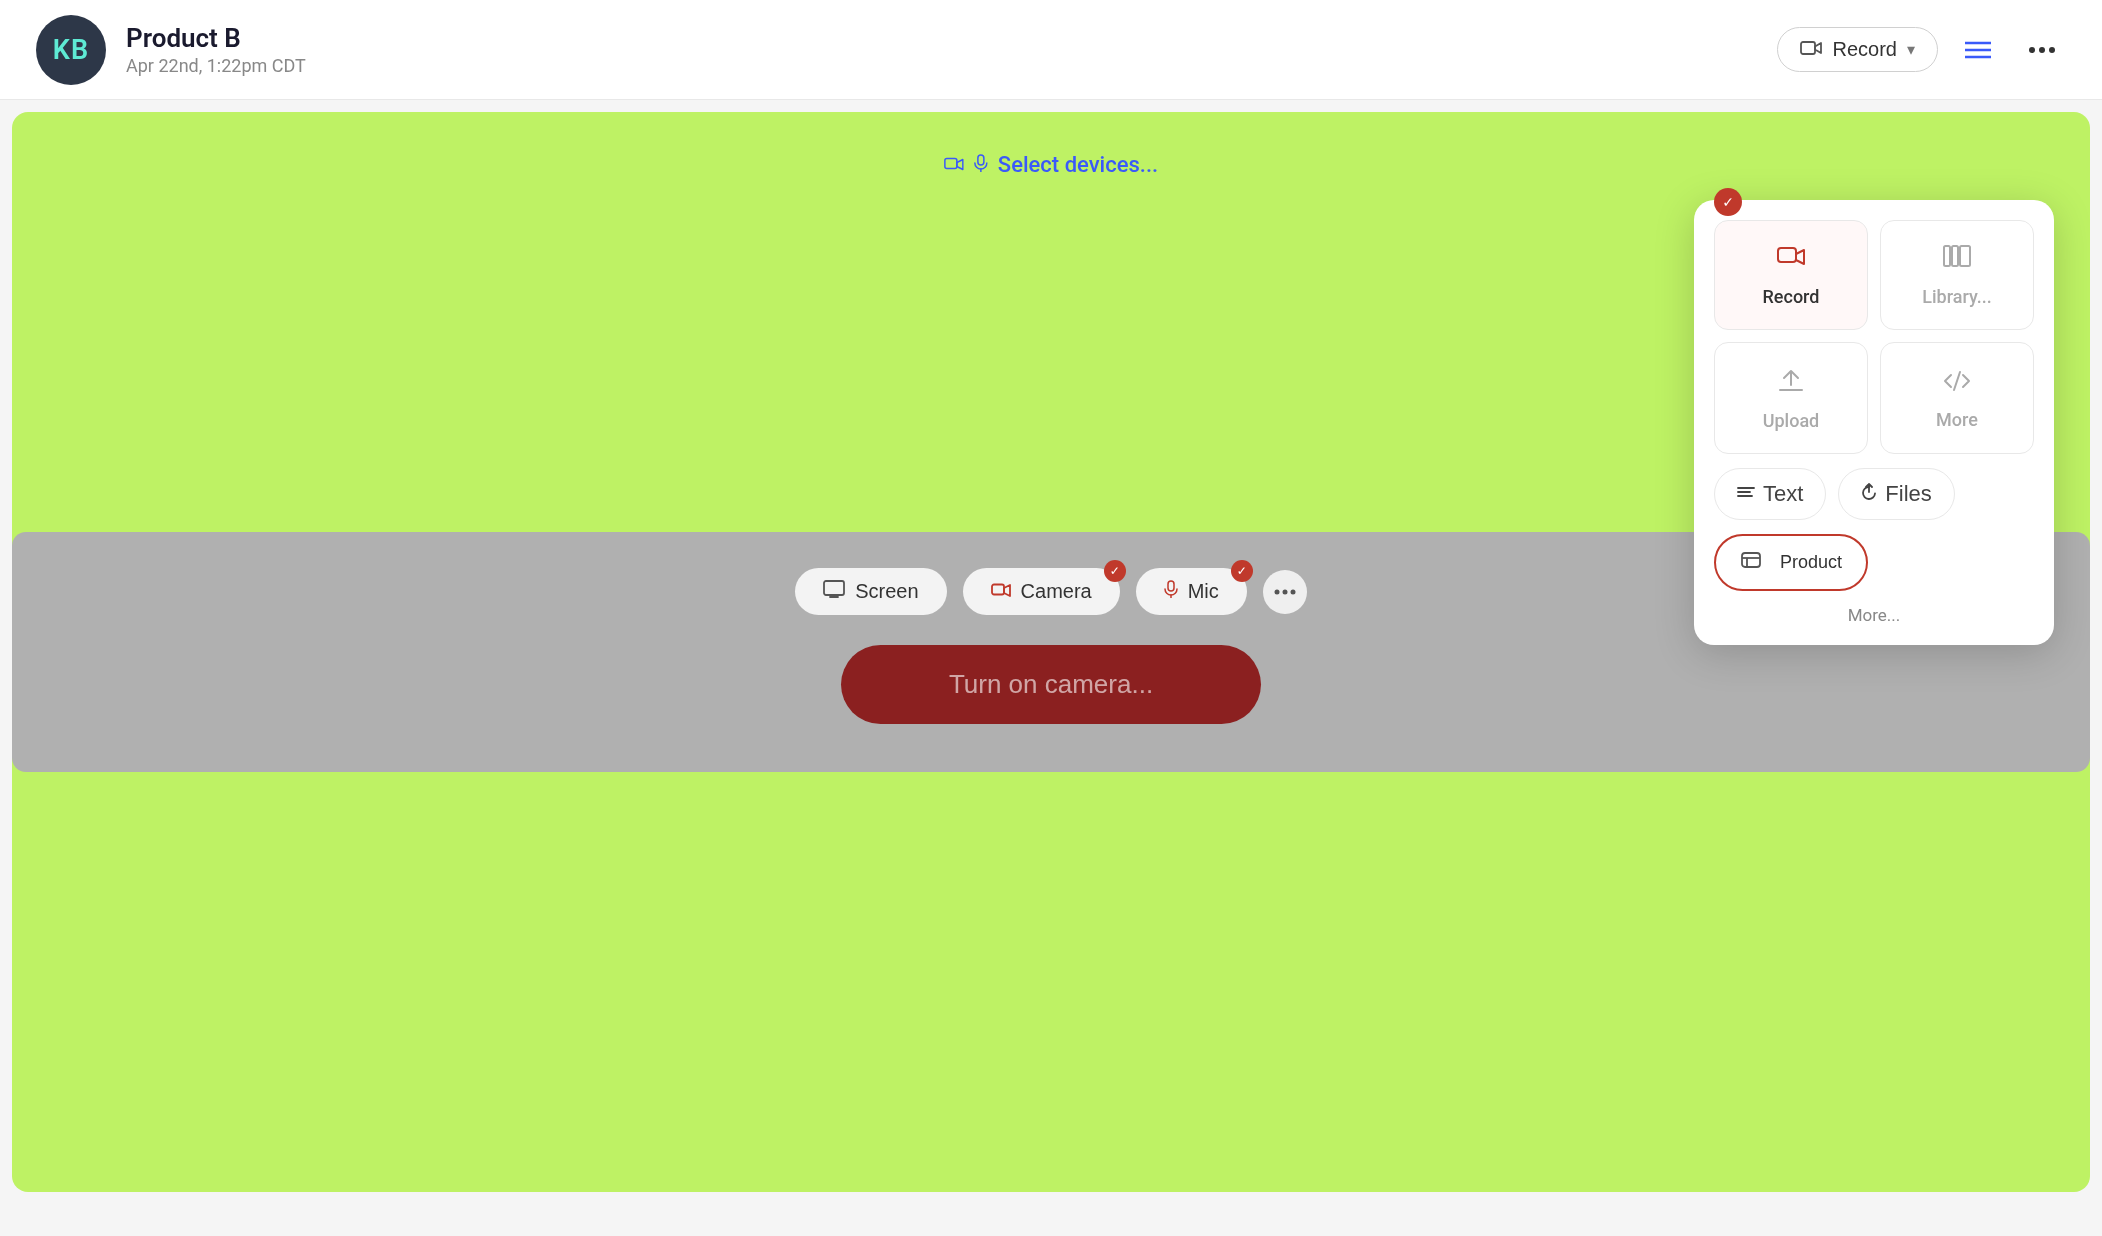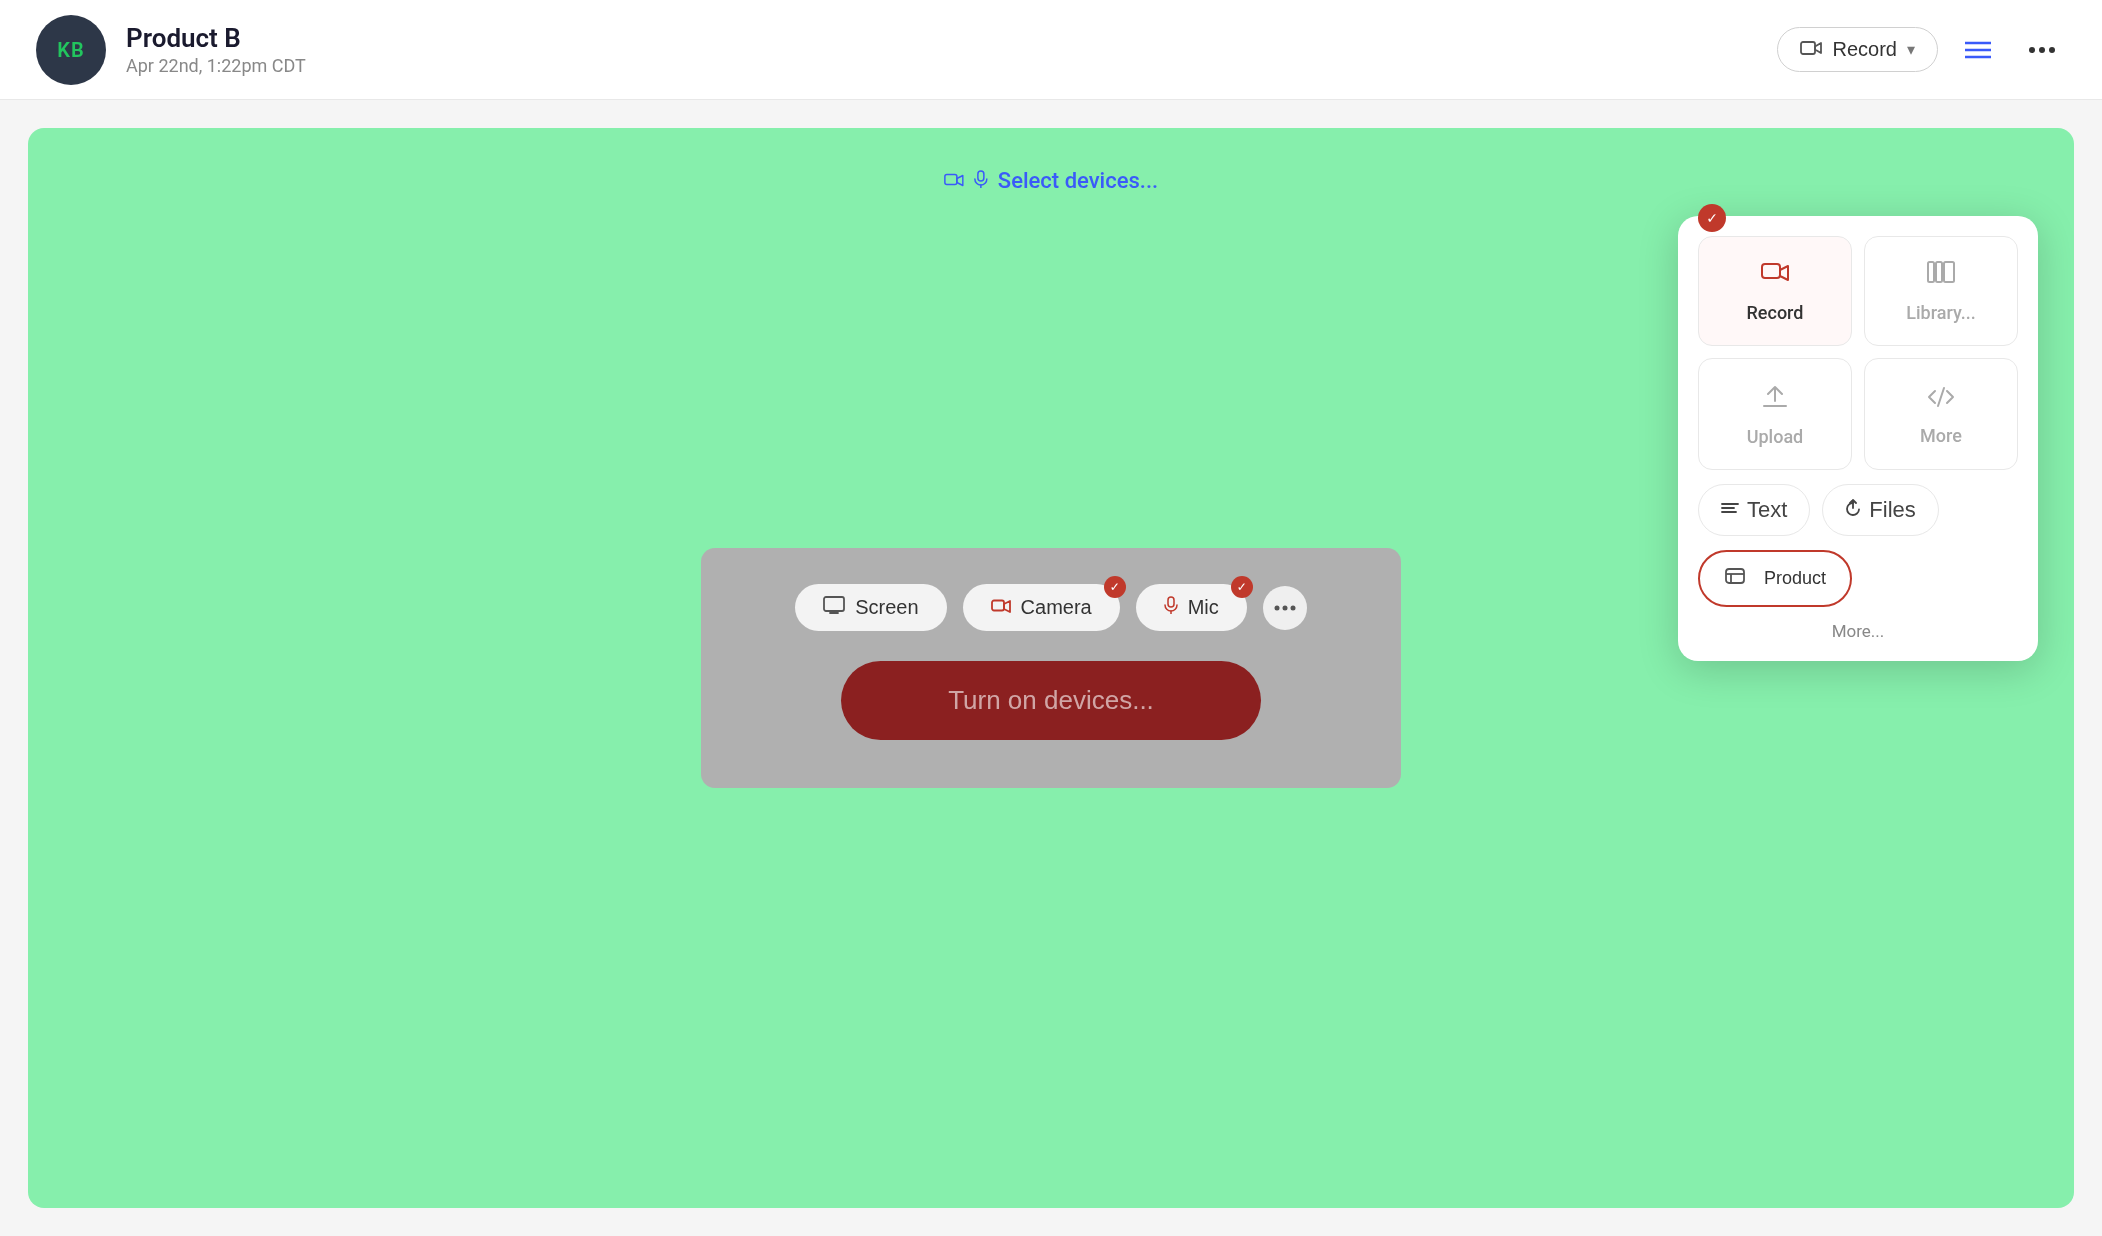--- a/index.html
+++ b/index.html
@@ -27,22 +27,22 @@
       gap: 20px;
     }
     .avatar {
       width: 70px;
       height: 70px;
       border-radius: 50%;
       background: #2d3748;
       display: flex;
       align-items: center;
       justify-content: center;
-      color: #22c55e;
-      font-size: 20px;
+      color: #5eead4;
+      font-size: 27px;
       font-weight: 600;
       letter-spacing: 1px;
       flex-shrink: 0;
     }
     .user-info .user-name {
       font-size: 26px;
       font-weight: 600;
       color: #1a1a2e;
     }
     .user-info .user-date {
@@ -82,28 +82,27 @@
       display: flex;
       align-items: center;
       justify-content: center;
       cursor: pointer;
       color: #3a5af9;
       font-size: 22px;
     }
 
     
     .main-area {
-      background: #86efac;
-      margin: 28px;
+      background: #bef264;
+      margin: 12px;
       border-radius: 16px;
       height: calc(100vh - 156px);
       position: relative;
       display: flex;
       flex-direction: column;
-      align-items: center;
       justify-content: center;
       overflow: hidden;
     }
 
     
     .select-devices-bar {
       position: absolute;
       top: 40px;
       left: 50%;
       transform: translateX(-50%);
@@ -406,21 +405,21 @@
 
       <div class="dots-btn">
         <svg width="22" height="6" viewBox="0 0 22 6" fill="none">
           <circle cx="3" cy="3" r="2.5" fill="#555"></circle>
           <circle cx="11" cy="3" r="2.5" fill="#555"></circle>
           <circle cx="19" cy="3" r="2.5" fill="#555"></circle>
         </svg>
       </div>
     </div>
 
-    <button class="turn-on-btn">Turn on devices...</button>
+    <button class="turn-on-btn">Turn on camera...</button>
   </div>
 
   <div class="dropdown-menu">
     <div class="dropdown-header-indicator">✓</div>
 
     <div class="menu-grid">
       <div class="menu-item-card active">
         <span class="menu-icon">
           <svg width="30" height="24" viewBox="0 0 30 24" fill="none">
             <rect x="2" y="3" width="18" height="14" rx="3" stroke="#c0392b" stroke-width="2"></rect>

